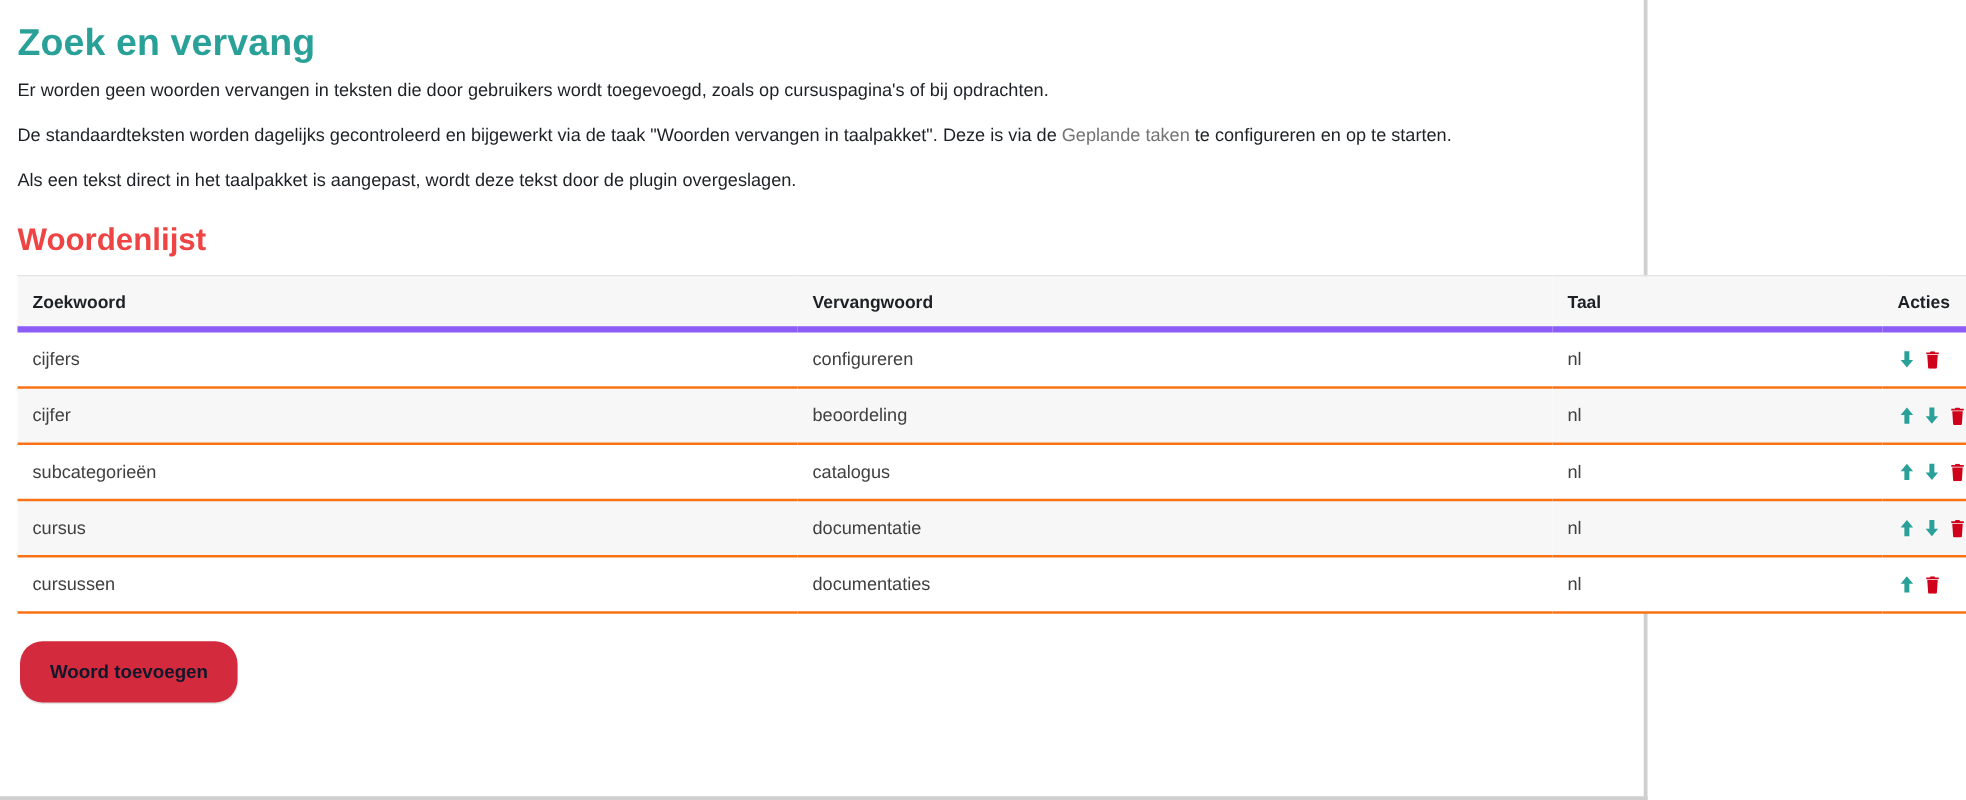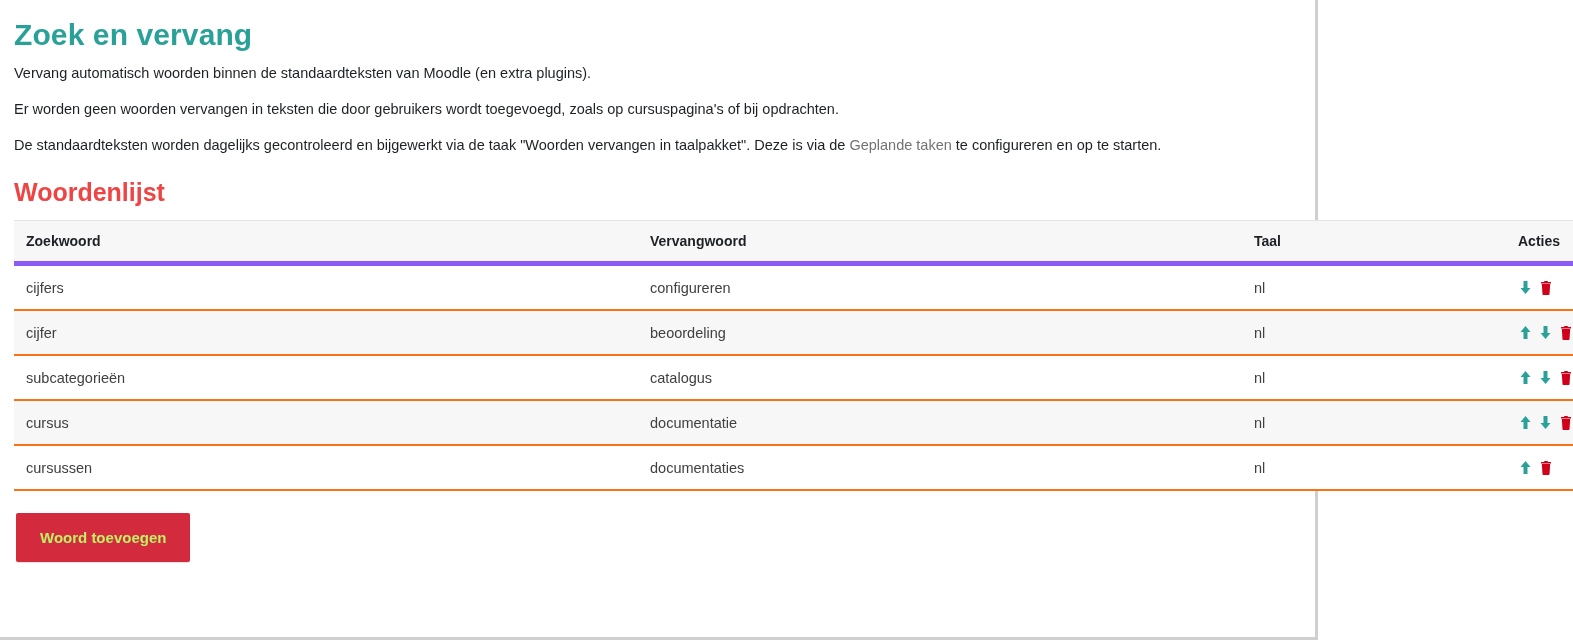--- a/index.html
+++ b/index.html
@@ -100,41 +100,41 @@
     border: none;
     padding: 0;
   }
   .icon-btn svg { display: block; }
   .icon-up path, .icon-down path { fill: #2aa198; }
   .icon-trash path { fill: #d0021b; }
   .btn-add {
     display: inline-block;
     margin: 22px 0 0 2px;
     background: #d42a3d;
-    color: #bef264;
+    color: #0f172a;
     font-size: 15px;
     font-weight: bold;
     border: none;
-    border-radius: 2px;
+    border-radius: 18px;
     padding: 16px 24px;
     cursor: pointer;
     font-family: "Liberation Sans", sans-serif;
     box-shadow: 0 1px 1px rgba(0,0,0,0.12);
   }
 </style>
 </head>
 <body>
 
 <div class="page">
 
   <h1 class="page-title">Zoek en vervang</h1>
 
-  <p class="intro">Vervang automatisch woorden binnen de standaardteksten van Moodle (en extra plugins).</p>
   <p class="intro">Er worden geen woorden vervangen in teksten die door gebruikers wordt toegevoegd, zoals op cursuspagina's of bij opdrachten.</p>
   <p class="intro"><span>De standaardteksten worden dagelijks gecontroleerd en bijgewerkt via de taak "Woorden vervangen in taalpakket". Deze is via de </span><a class="inline-link" href="#">Geplande taken</a><span> te configureren en op te starten.</span></p>
+  <p class="intro">Als een tekst direct in het taalpakket is aangepast, wordt deze tekst door de plugin overgeslagen.</p>
 
   <h2 class="section-title">Woordenlijst</h2>
 
   <table class="wordlist">
     <thead>
       <tr>
         <th class="col-zoek">Zoekwoord</th>
         <th class="col-verv">Vervangwoord</th>
         <th class="col-taal">Taal</th>
         <th class="col-act">Acties</th>

